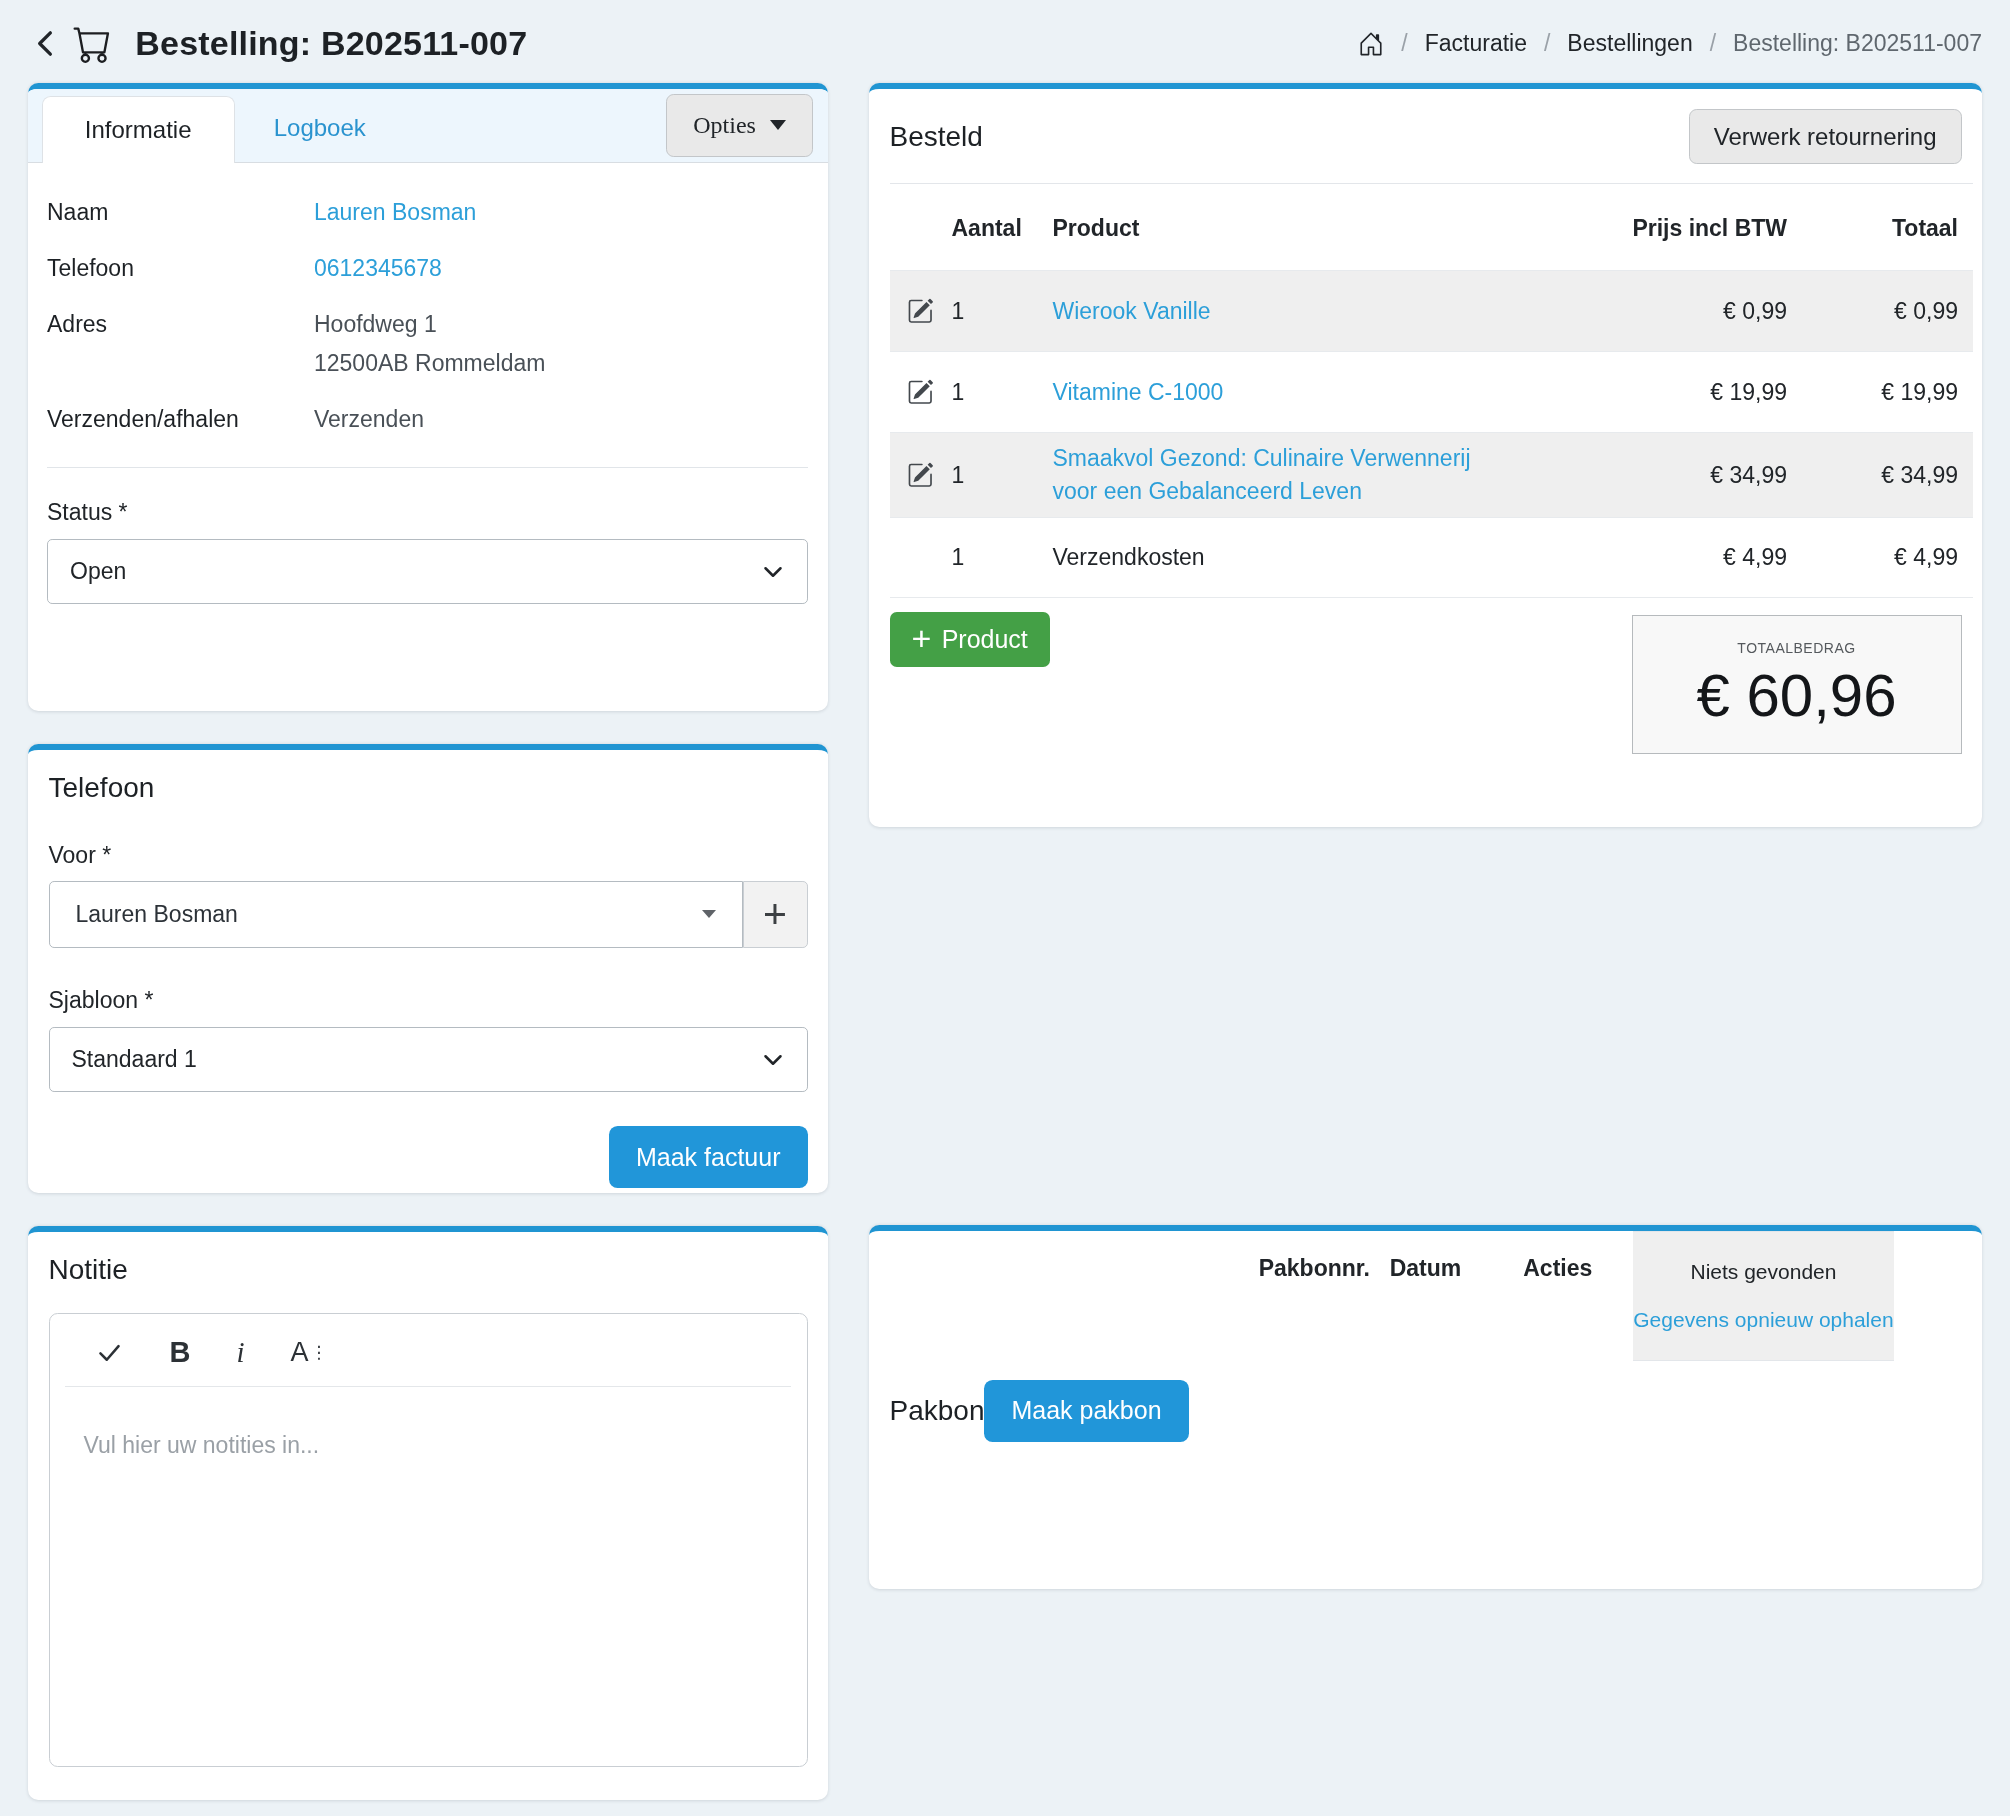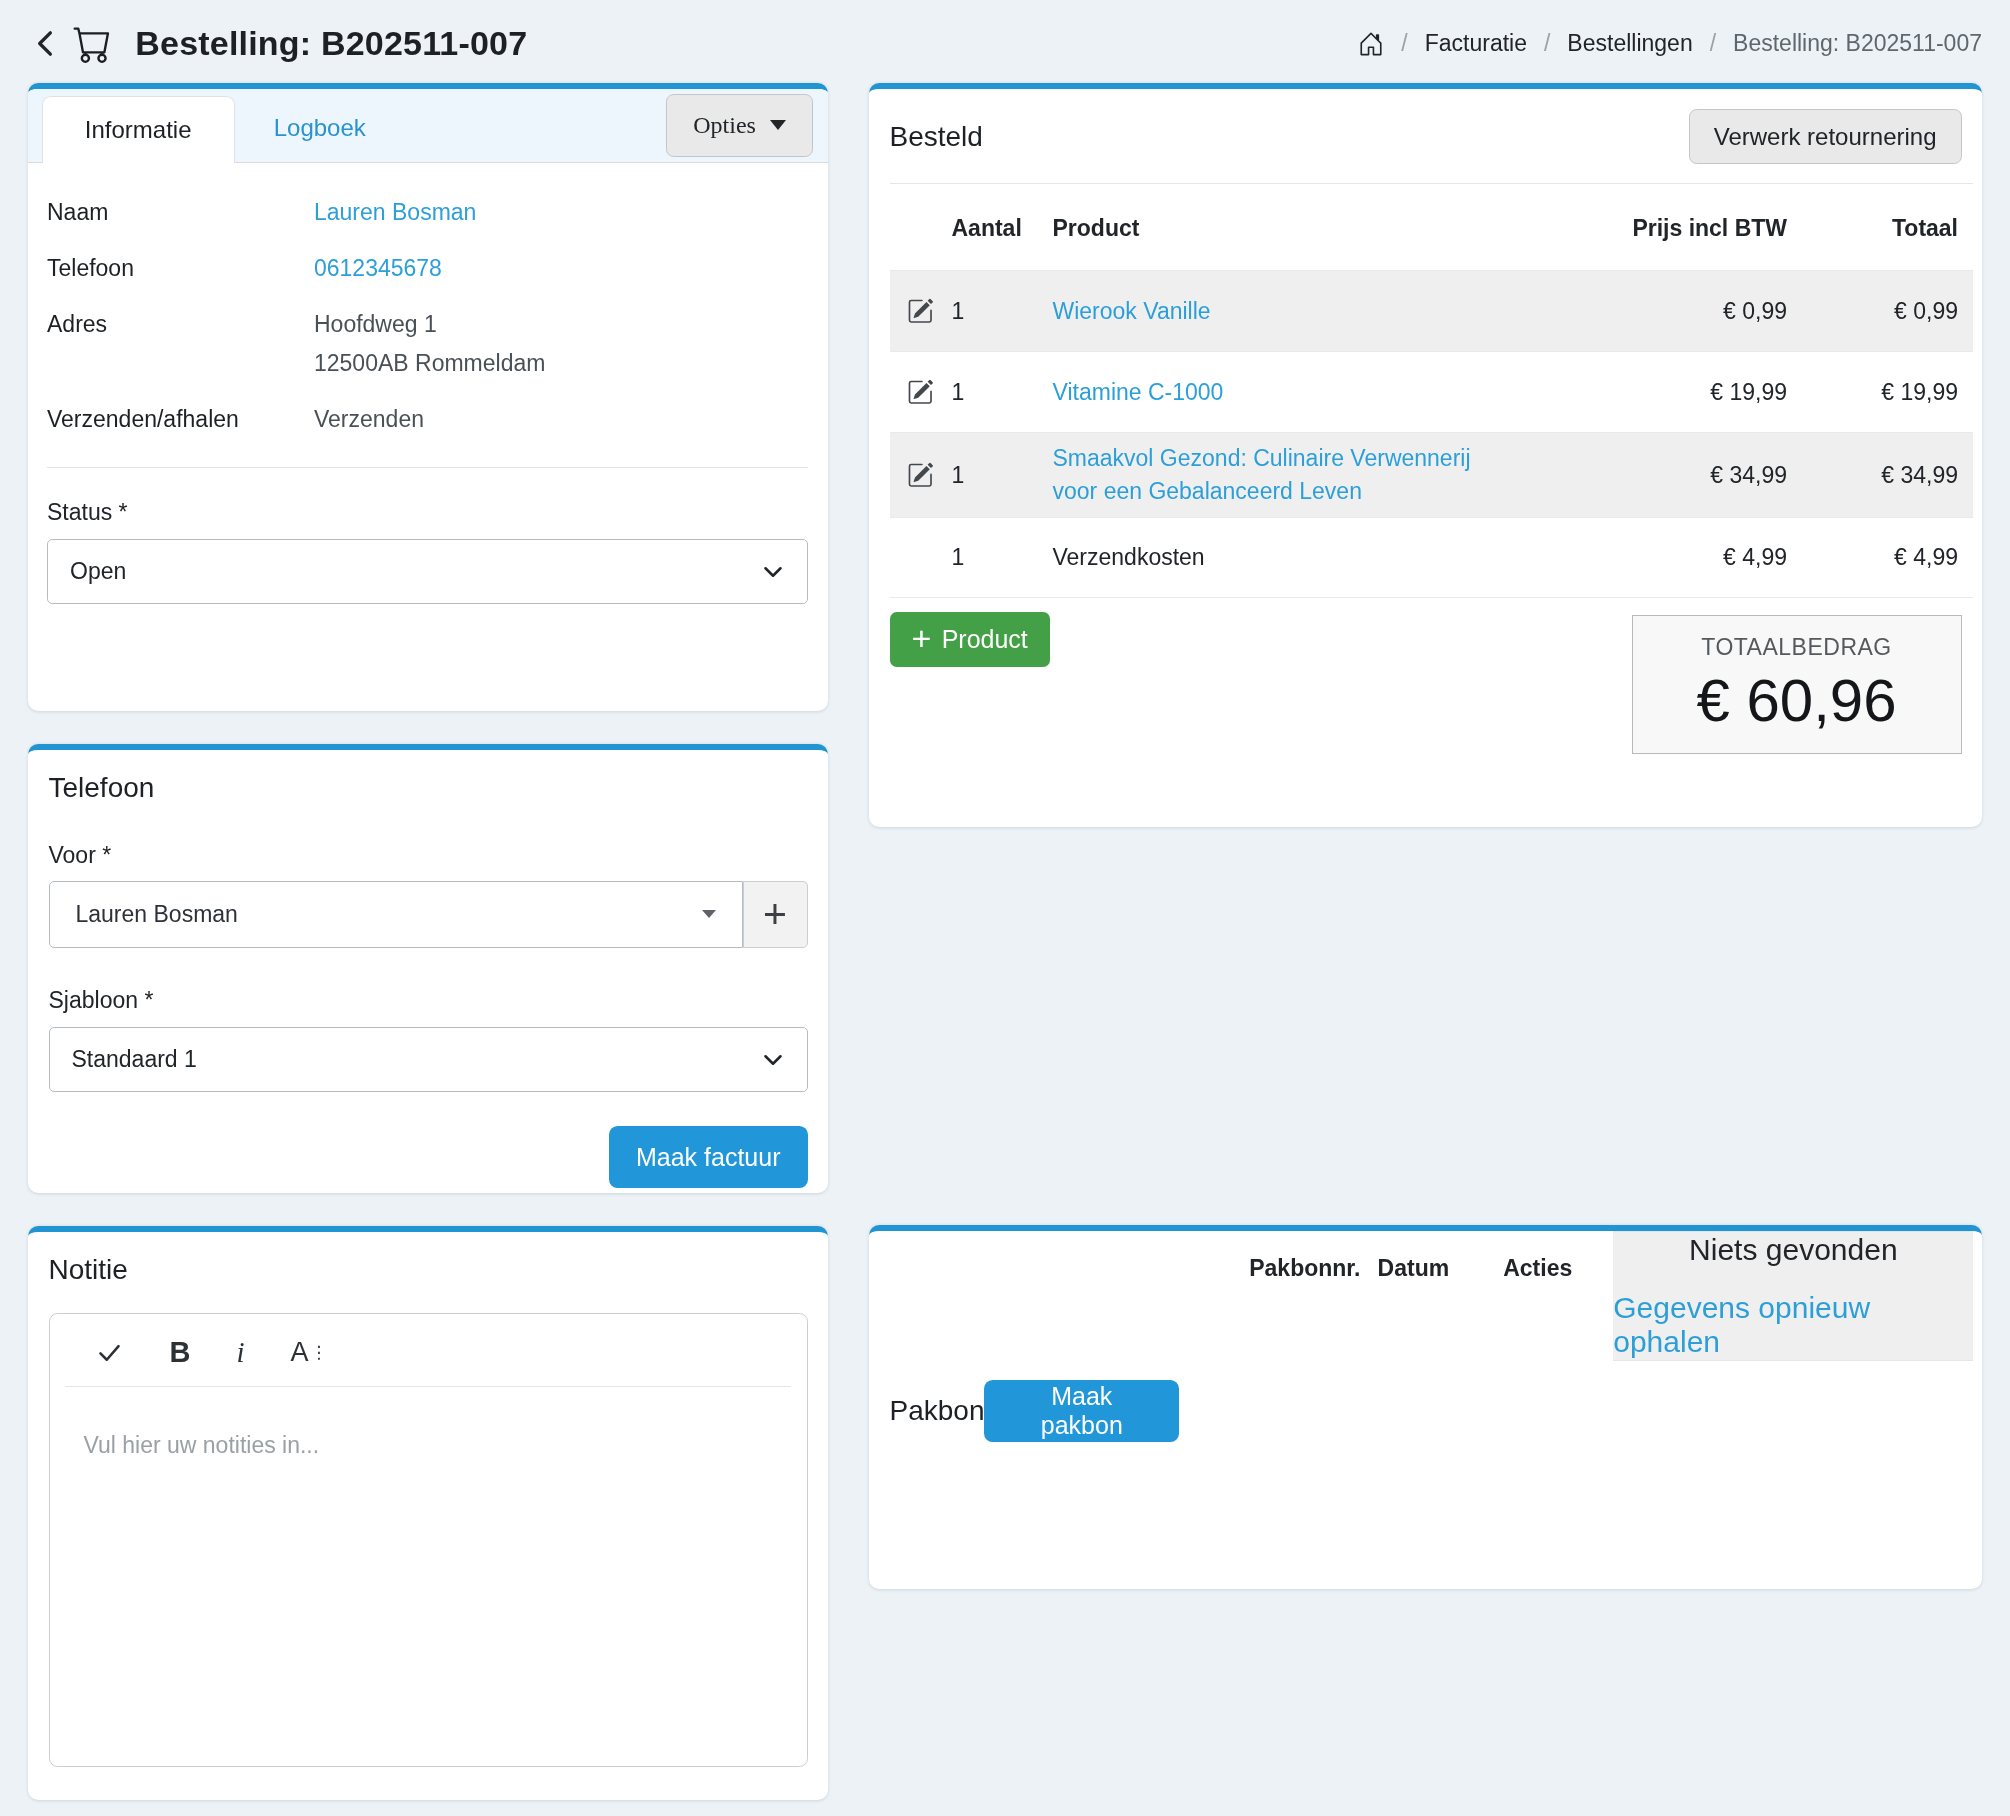--- a/index.html
+++ b/index.html
@@ -77,30 +77,30 @@
   .prow:last-of-type { border-bottom:0.9px solid #e7eaed; }
   .c-icon { display:flex; justify-content:center; }
   .edit-btn { background:none; border:none; cursor:pointer; display:inline-flex; padding:3.4px; }
   .c-price, .c-total { text-align:right; padding-right:3.4px; }
   .c-total { padding-right:15.4px; }
   .c-prod { padding-right:26px; line-height:1.45; }
   .besteld-footer { display:flex; align-items:flex-start; justify-content:space-between; padding:13.7px 20.5px 20.5px 20.5px; flex:1; }
   .btn-green { background:#44a046; color:#fff; border:none; border-radius:6.8px; height:55px; padding:0 22px; font-size:25px; display:inline-flex; align-items:center; gap:10.3px; cursor:pointer; font-family:inherit; }
   .btn-green .plus { font-size:34px; font-weight:300; line-height:0; margin-top:-2.6px; }
   .total-box { width:330px; height:139px; background:#f8f8f8; border:0.9px solid #b6babd; display:flex; flex-direction:column; align-items:center; justify-content:center; margin-top:3.4px; }
-  .total-label { font-size:23px; color:#55595d; letter-spacing:0.5px; }
+  .total-label { font-size:14px; color:#55595d; letter-spacing:0.5px; }
   .total-value { font-size:60px; font-weight:500; color:#141619; margin-top:5.1px; }
 
   
   .card-pakbon { height:364px; margin-top:398px; display:flex; flex-direction:row; }
   .pk-head { display:flex; align-items:center; justify-content:space-between; padding:19px 20.5px 17px 20.5px; }
   .pk-cols { display:grid; grid-template-columns:1fr 1fr 1fr; font-size:23px; font-weight:600; padding:24px 20.5px 22px 20.5px; }
   .pk-cols .c2 { text-align:center; }
   .pk-cols .c3 { text-align:right; }
-  .pk-empty { background:#efefef; border-top:0.9px solid #e3e6ea; border-bottom:0.9px solid #e3e6ea; margin:0 8.6px 0 20.5px; height:130px; display:flex; flex-direction:column; align-items:center; justify-content:center; gap:24px; font-size:30px; }
+  .pk-empty { background:#efefef; border-top:0.9px solid #e3e6ea; border-bottom:0.9px solid #e3e6ea; margin:0 8.6px 0 20.5px; height:130px; display:flex; flex-direction:column; align-items:center; justify-content:center; gap:24px; font-size:21px; }
 </style>
 </head>
 <body>
 
 <div class="page">
 
   <div class="topbar">
     <button class="back-btn">
       <svg width="31" height="31" viewBox="0 0 16 16" fill="none" stroke="#212529" stroke-width="1.7" stroke-linecap="round" stroke-linejoin="round">
           <path d="M10.5 2.5 5 8l5.5 5.5"></path>

